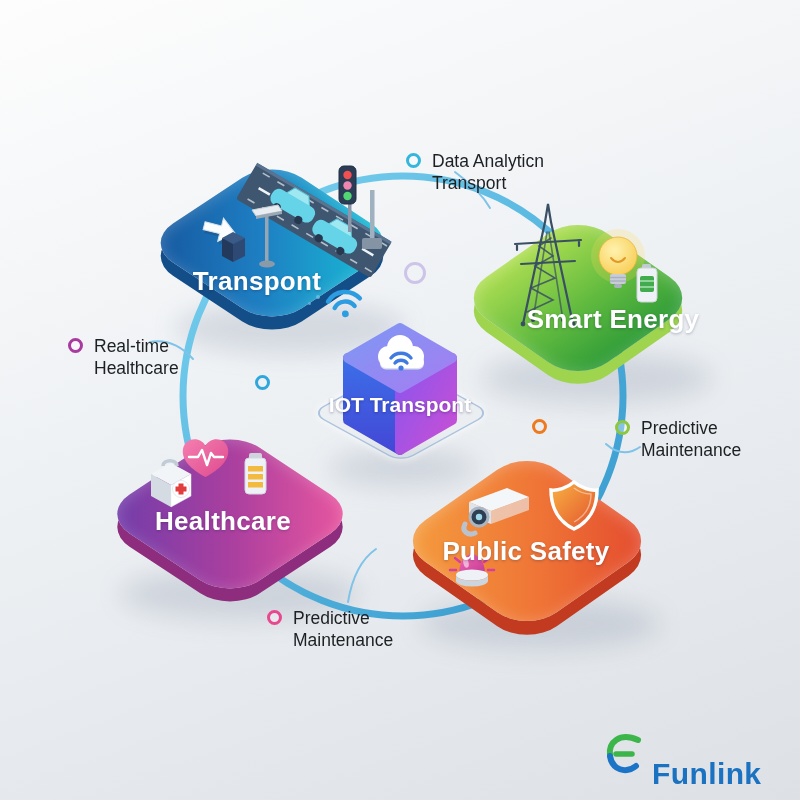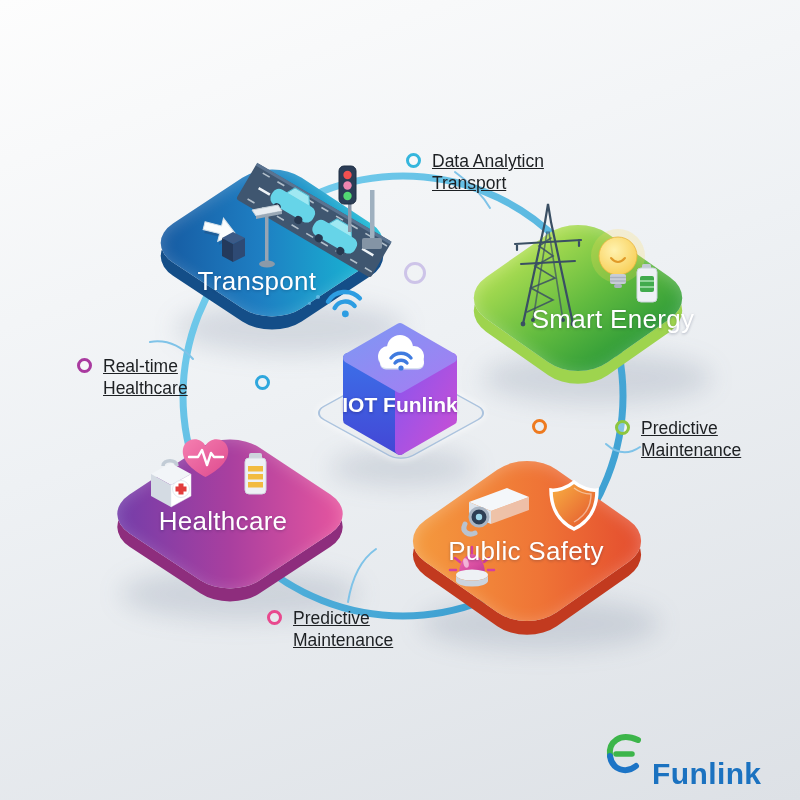--- a/index.html
+++ b/index.html
@@ -45,21 +45,21 @@
     left:527px;top:541px;width:186px;height:186px;margin:-93px 0 0 -93px;
     transform:scaleY(.70) rotate(45deg);
     background:linear-gradient(to top right,#f5a03f 0%,#ef7436 55%,#e2462e 100%);
     box-shadow:14px 14px 0 #c23a1f, inset 2px 2px 18px rgba(255,255,255,.25);
   }
 
   .tile-icons{position:absolute;z-index:4;}
 
   .tile-title{
     position:absolute;z-index:6;transform:translate(-50%,-50%);
-    color:#fff;font-weight:normal;font-size:26px;letter-spacing:.3px;
+    color:#fff;font-weight:bold;font-size:26px;letter-spacing:.3px;
     white-space:nowrap;text-shadow:0 1px 3px rgba(10,20,60,.28);
   }
 
   
   .cube-base{
     position:absolute;left:401px;top:413px;width:128px;height:128px;margin:-64px 0 0 -64px;
     transform:scaleY(.55) rotate(45deg);
     border:2px solid rgba(150,180,215,.75);border-radius:18px;z-index:3;
     box-shadow:0 0 10px rgba(255,255,255,.8);
   }
@@ -75,21 +75,21 @@
   
   .deco-ring{position:absolute;border-radius:50%;z-index:4;}
   .deco-dot{position:absolute;border-radius:50%;z-index:4;}
 
   
   .callout{position:absolute;display:flex;gap:11px;z-index:7;}
   .callout .bullet{
     width:15px;height:15px;border-radius:50%;border:3.5px solid;margin-top:3px;flex:0 0 auto;
     background:rgba(255,255,255,.35);
   }
-  .callout .line{font-size:17.5px;line-height:22px;color:#1d2023;text-decoration:underline;}
+  .callout .line{font-size:17.5px;line-height:22px;color:#1d2023;}
 
   
   .logo{position:absolute;left:600px;top:712px;display:flex;align-items:center;gap:8px;z-index:7;}
   .logo .wordmark{font-size:30px;font-weight:bold;color:#1b72c0;letter-spacing:.4px;margin-top:45px;}
 </style>
 </head>
 <body>
 
 <div class="stage">
 
@@ -306,21 +306,21 @@
         <circle cx="34" cy="18" r="13"></circle>
         <circle cx="48" cy="26" r="10"></circle>
       <rect x="14" y="26" width="44" height="12" rx="6"></rect>
     </g>
     <g stroke="#3f7be0" stroke-width="3.4" fill="none" stroke-linecap="round">
       <path d="M25 28 A 13 13 0 0 1 45 28"></path>
       <path d="M29 33 A 8 8 0 0 1 41 33"></path>
     </g>
     <circle cx="35" cy="38" r="2.6" fill="#3f7be0"></circle>
   </svg>
-  <div class="cube-title">IOT Funlink</div>
+  <div class="cube-title">IOT Transpont</div>
 
   <svg class="wifi-free" width="48" height="38" viewBox="0 0 48 38">
     <g stroke="#2d9de2" stroke-width="4.5" fill="none" stroke-linecap="round">
       <path d="M8 18 A 20 20 0 0 1 40 18"></path>
       <path d="M14 25 A 12 12 0 0 1 34 25"></path>
     </g>
     <circle cx="24" cy="32" r="3.4" fill="#2d9de2"></circle>
   </svg>
   <div class="deco-dot" style="left:316px;top:295px;width:4px;height:4px;background:#6fc2e8;opacity:.8;"></div>
   <div class="deco-dot" style="left:308px;top:302px;width:3px;height:3px;background:#6fc2e8;opacity:.7;"></div>
@@ -328,21 +328,21 @@
   <div class="deco-ring" style="left:532px;top:419px;width:15px;height:15px;border:3px solid #ee7a1f;"></div>
   <div class="deco-ring" style="left:404px;top:262px;width:22px;height:22px;border:3px solid rgba(140,110,210,.35);"></div>
 
   <div class="callout" style="left:406px;top:150px;">
     <span class="bullet" style="border-color:#35b6dd;"></span>
     <div>
       <div class="line">Data Analyticn</div>
       <div class="line">Transport</div>
     </div>
   </div>
-  <div class="callout" style="left:77px;top:335px;margin-top:20px;">
+  <div class="callout" style="left:68px;top:335px;">
     <span class="bullet" style="border-color:#a93a9f;"></span>
     <div>
       <div class="line">Real-time</div>
       <div class="line">Healthcare</div>
     </div>
   </div>
   <div class="callout" style="left:615px;top:417px;">
     <span class="bullet" style="border-color:#8dc63f;"></span>
     <div>
       <div class="line">Predictive</div>

